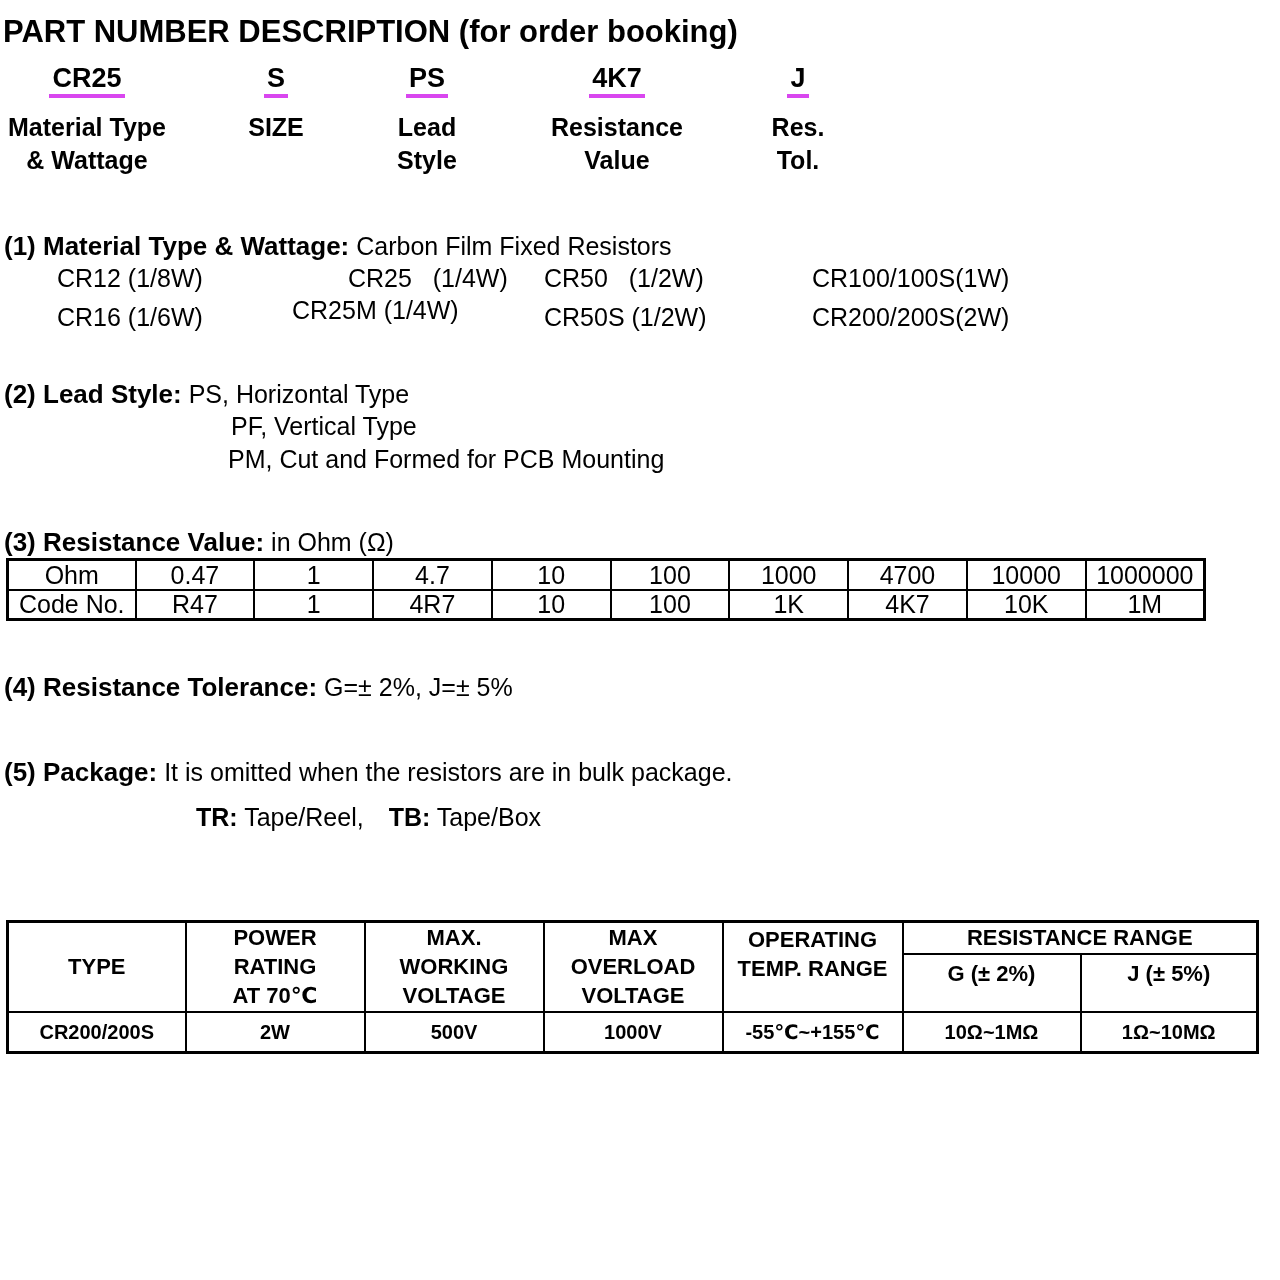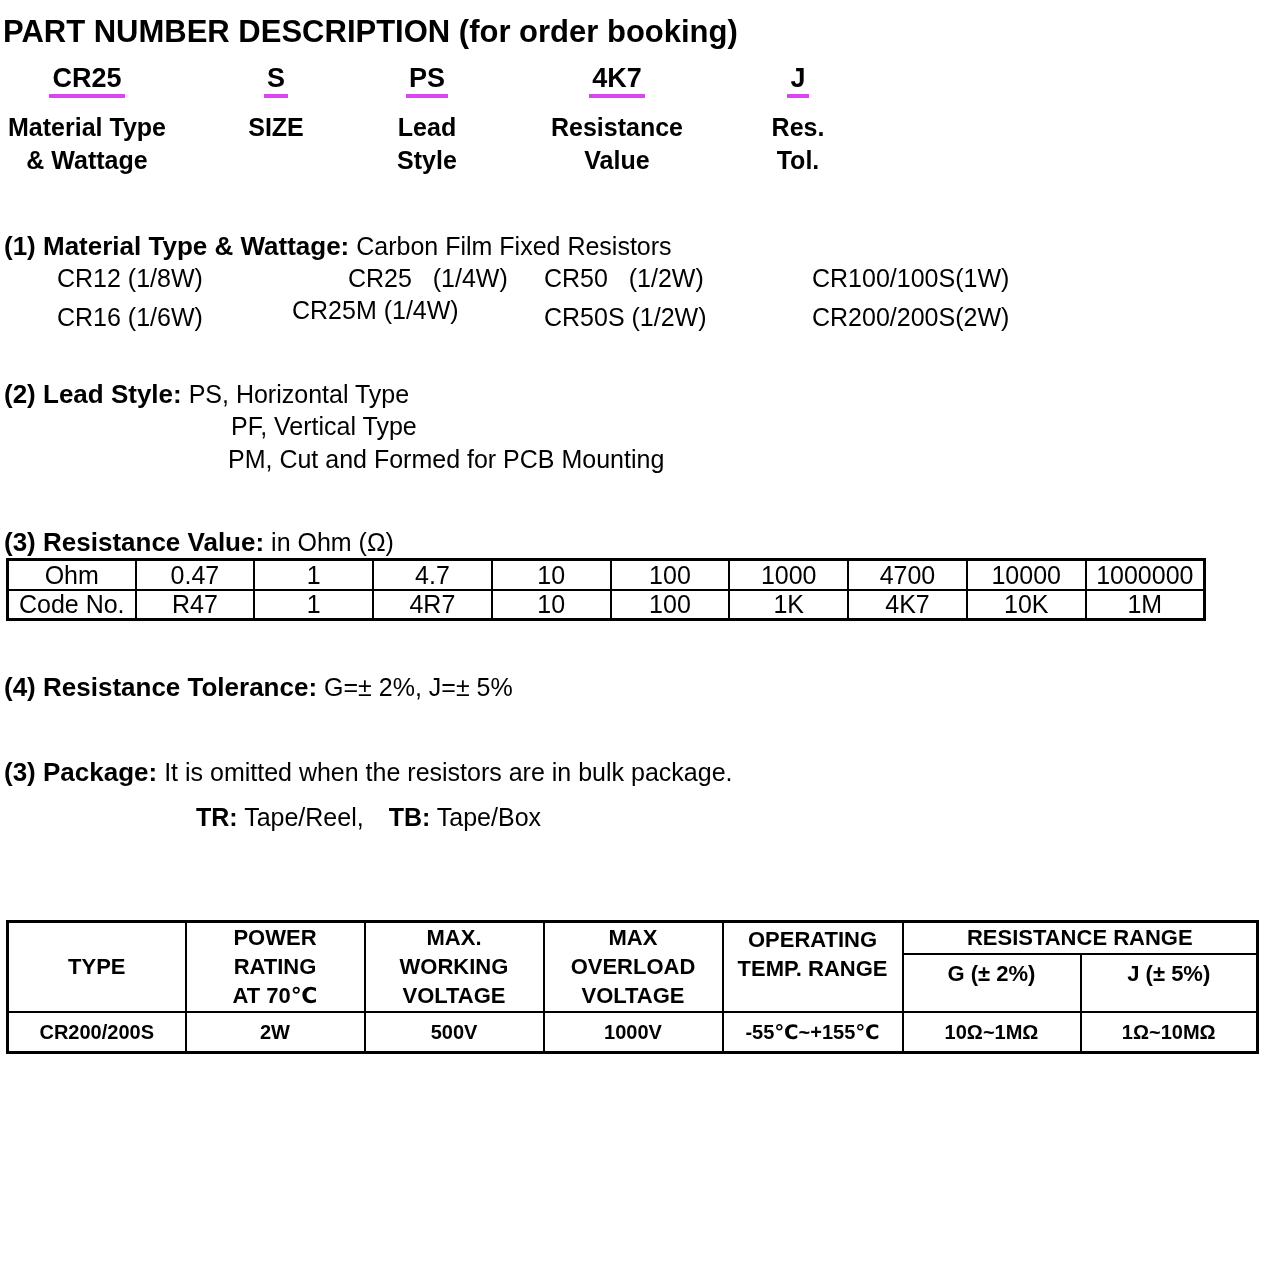--- a/index.html
+++ b/index.html
@@ -151,21 +151,21 @@
     </tr>
   </tbody>
     </table>
 
   <div class="abs hline" style="left:4px; top:672px;">
     <span class="hb">(4) Resistance Tolerance:</span>
     <span>G=± 2%, J=± 5%</span>
   </div>
 
   <div class="abs hline" style="left:4px; top:757px;">
-    <span class="hb">(3) Package:</span>
+    <span class="hb">(5) Package:</span>
     <span>It is omitted when the resistors are in bulk package.</span>
   </div>
   <div class="abs hline" style="left:196px; top:803px;">
     <span class="hb" style="font-size:25px;">TR:</span>
     <span>Tape/Reel,</span>
     <span class="hb" style="font-size:25px; margin-left:18px;">TB:</span>
     <span>Tape/Box</span>
   </div>
 
 

